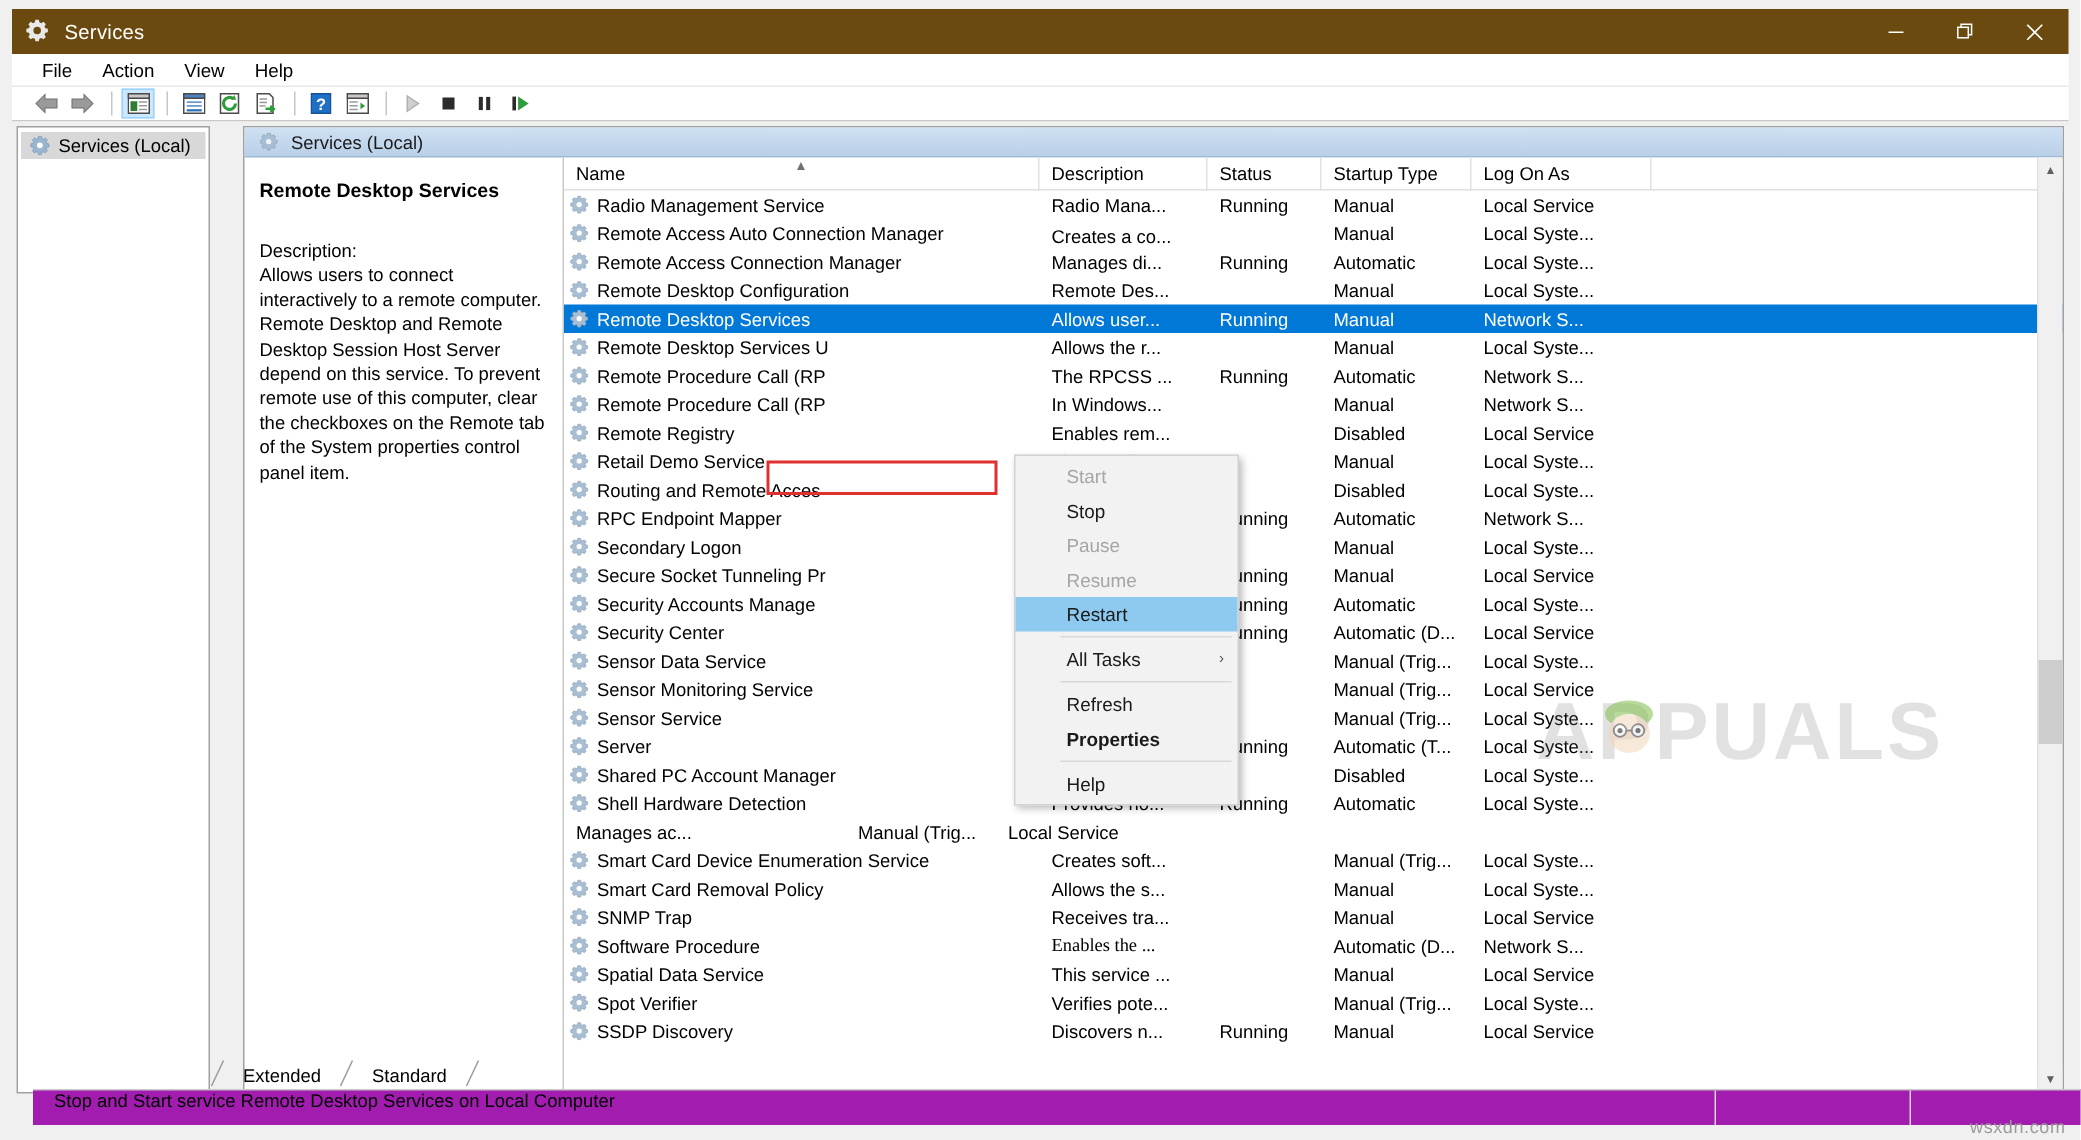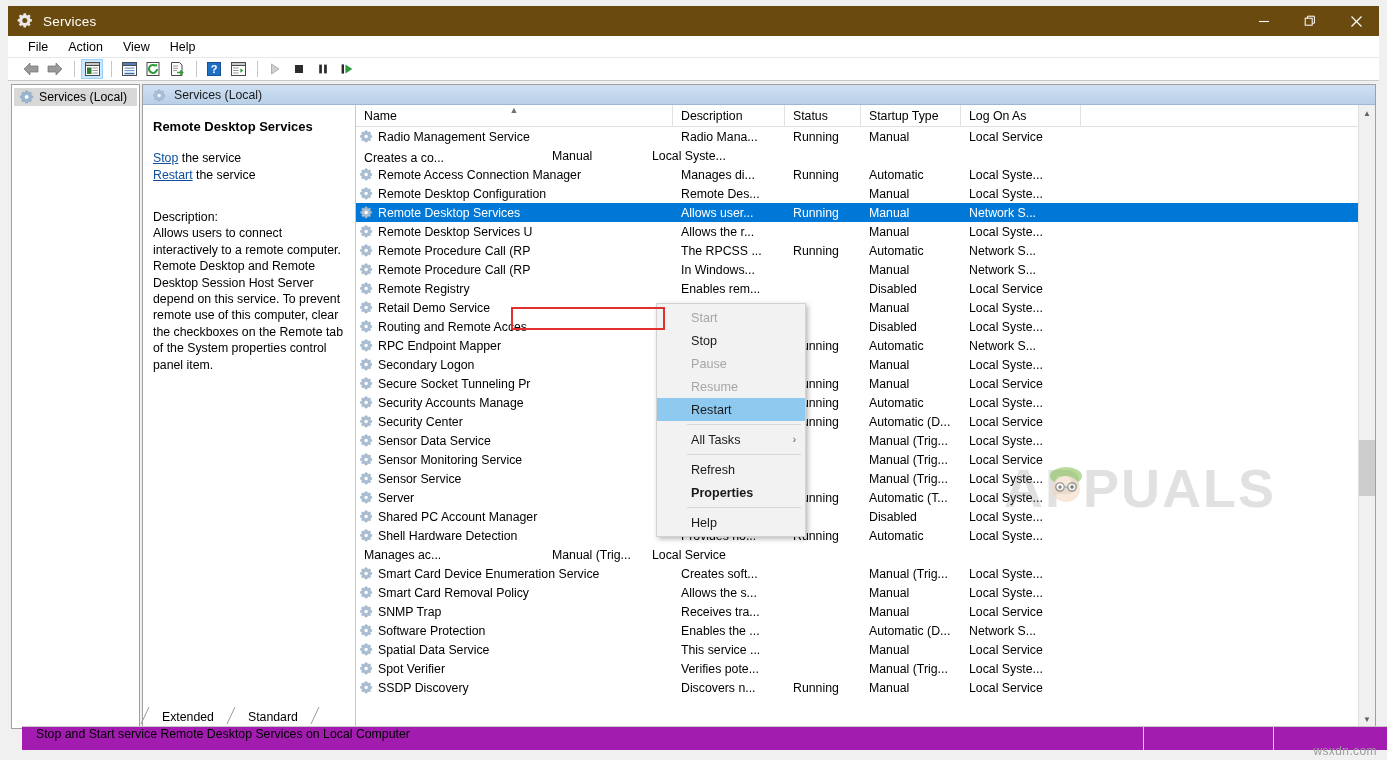--- a/index.html
+++ b/index.html
@@ -75,20 +75,21 @@
   .tb-sep {
     width: 1px; height: 16px; background: #c6c6c6; margin: 0 6px;
   }
 
   
   .content {
     position: absolute; left: 8px; top: 81px;
     width: 1371px; height: 645px;
     background: #f0f0f0;
     display: flex;
+    gap: 20px;
   }
 
   
   .treepane {
     width: 129px; height: 100%;
     background: #ffffff;
     border-right: 1px solid #a0a0a0;
     border-top: 1px solid #a0a0a0;
     border-left: 1px solid #a0a0a0;
     border-bottom: 1px solid #a0a0a0;
@@ -435,28 +436,20 @@
             <circle cx="6.6" cy="6.9" r="1.9" fill="#eef4fa"></circle>
           </svg>
         </span>
         <span class="rp-header-text">Services (Local)</span>
       </div>
 
       <div class="rp-body">
 
         <div class="details">
           <div class="det-title">Remote Desktop Services</div>
-          <div class="det-actions">
-            <div>
-              <span class="det-link">Stop</span><span> the service</span>
-            </div>
-            <div>
-              <span class="det-link">Restart</span><span> the service</span>
-            </div>
-          </div>
           <div class="det-desc">
             <div>Description:</div>
             <div>Allows users to connect interactively to a remote computer. Remote Desktop and Remote Desktop Session Host Server depend on this service. To prevent remote use of this computer, clear the checkboxes on the Remote tab of the System properties control panel item.</div>
           </div>
         </div>
 
         <div class="listwrap">
           <div class="lv-head" id="lv-head">
               <div class="lv-th" style="width: 317px;">
                 <span>Name</span>
@@ -491,20 +484,27 @@
                   <span>Running</span>
                 </div>
                 <div class="cell" style="width: 100px;">
                   <span>Manual</span>
                 </div>
                 <div class="cell" style="width: 120px;">
                   <span>Local Service</span>
                 </div>
               </div>
               <div class="lv-row">
+                <div class="cell name" style="width: 317px;">
+                  <span class="ico"><svg viewBox="0 0 14 14">
+                      <path d="M5.6.9h2l.3 1.4 1.1.45 1.2-.8 1.4 1.4-.8 1.2.45 1.1 1.4.3v2l-1.4.3-.45 1.1.8 1.2-1.4 1.4-1.2-.8-1.1.45-.3 1.4h-2l-.3-1.4-1.1-.45-1.2.8L1.6 10.5l.8-1.2-.45-1.1L.55 7.9v-2l1.4-.3.45-1.1-.8-1.2L3 1.9l1.2.8 1.1-.45z" fill="#a9bed2" stroke="#8ca4bb" stroke-width=".5"></path>
+                      <circle cx="6.6" cy="6.9" r="1.9" fill="#ffffff"></circle>
+                    </svg></span>
+                  <span>Remote Access Auto Connection Manager</span>
+                </div>
                 <div class="cell" style="width: 112px; align-items: flex-end;">
                   <span>Creates a co...</span>
                 </div>
                 <div class="cell" style="width: 76px;">
                   <span></span>
                 </div>
                 <div class="cell" style="width: 100px;">
                   <span>Manual</span>
                 </div>
                 <div class="cell" style="width: 120px;">
@@ -1007,23 +1007,23 @@
                 <div class="cell" style="width: 120px;">
                   <span>Local Service</span>
                 </div>
               </div>
               <div class="lv-row">
                 <div class="cell name" style="width: 317px;">
                   <span class="ico"><svg viewBox="0 0 14 14">
                       <path d="M5.6.9h2l.3 1.4 1.1.45 1.2-.8 1.4 1.4-.8 1.2.45 1.1 1.4.3v2l-1.4.3-.45 1.1.8 1.2-1.4 1.4-1.2-.8-1.1.45-.3 1.4h-2l-.3-1.4-1.1-.45-1.2.8L1.6 10.5l.8-1.2-.45-1.1L.55 7.9v-2l1.4-.3.45-1.1-.8-1.2L3 1.9l1.2.8 1.1-.45z" fill="#a9bed2" stroke="#8ca4bb" stroke-width=".5"></path>
                       <circle cx="6.6" cy="6.9" r="1.9" fill="#ffffff"></circle>
                     </svg></span>
-                  <span>Software Protection</span>
-                </div>
-                <div class="cell" style="width: 112px;">
+                  <span>Software Procedure</span>
+                </div>
+                <div class="cell" style="width: 112px; font-family: Liberation Serif, serif;">
                   <span>Enables the ...</span>
                 </div>
                 <div class="cell" style="width: 76px;">
                   <span></span>
                 </div>
                 <div class="cell" style="width: 100px;">
                   <span>Automatic (D...</span>
                 </div>
                 <div class="cell" style="width: 120px;">
                   <span>Network S...</span>

